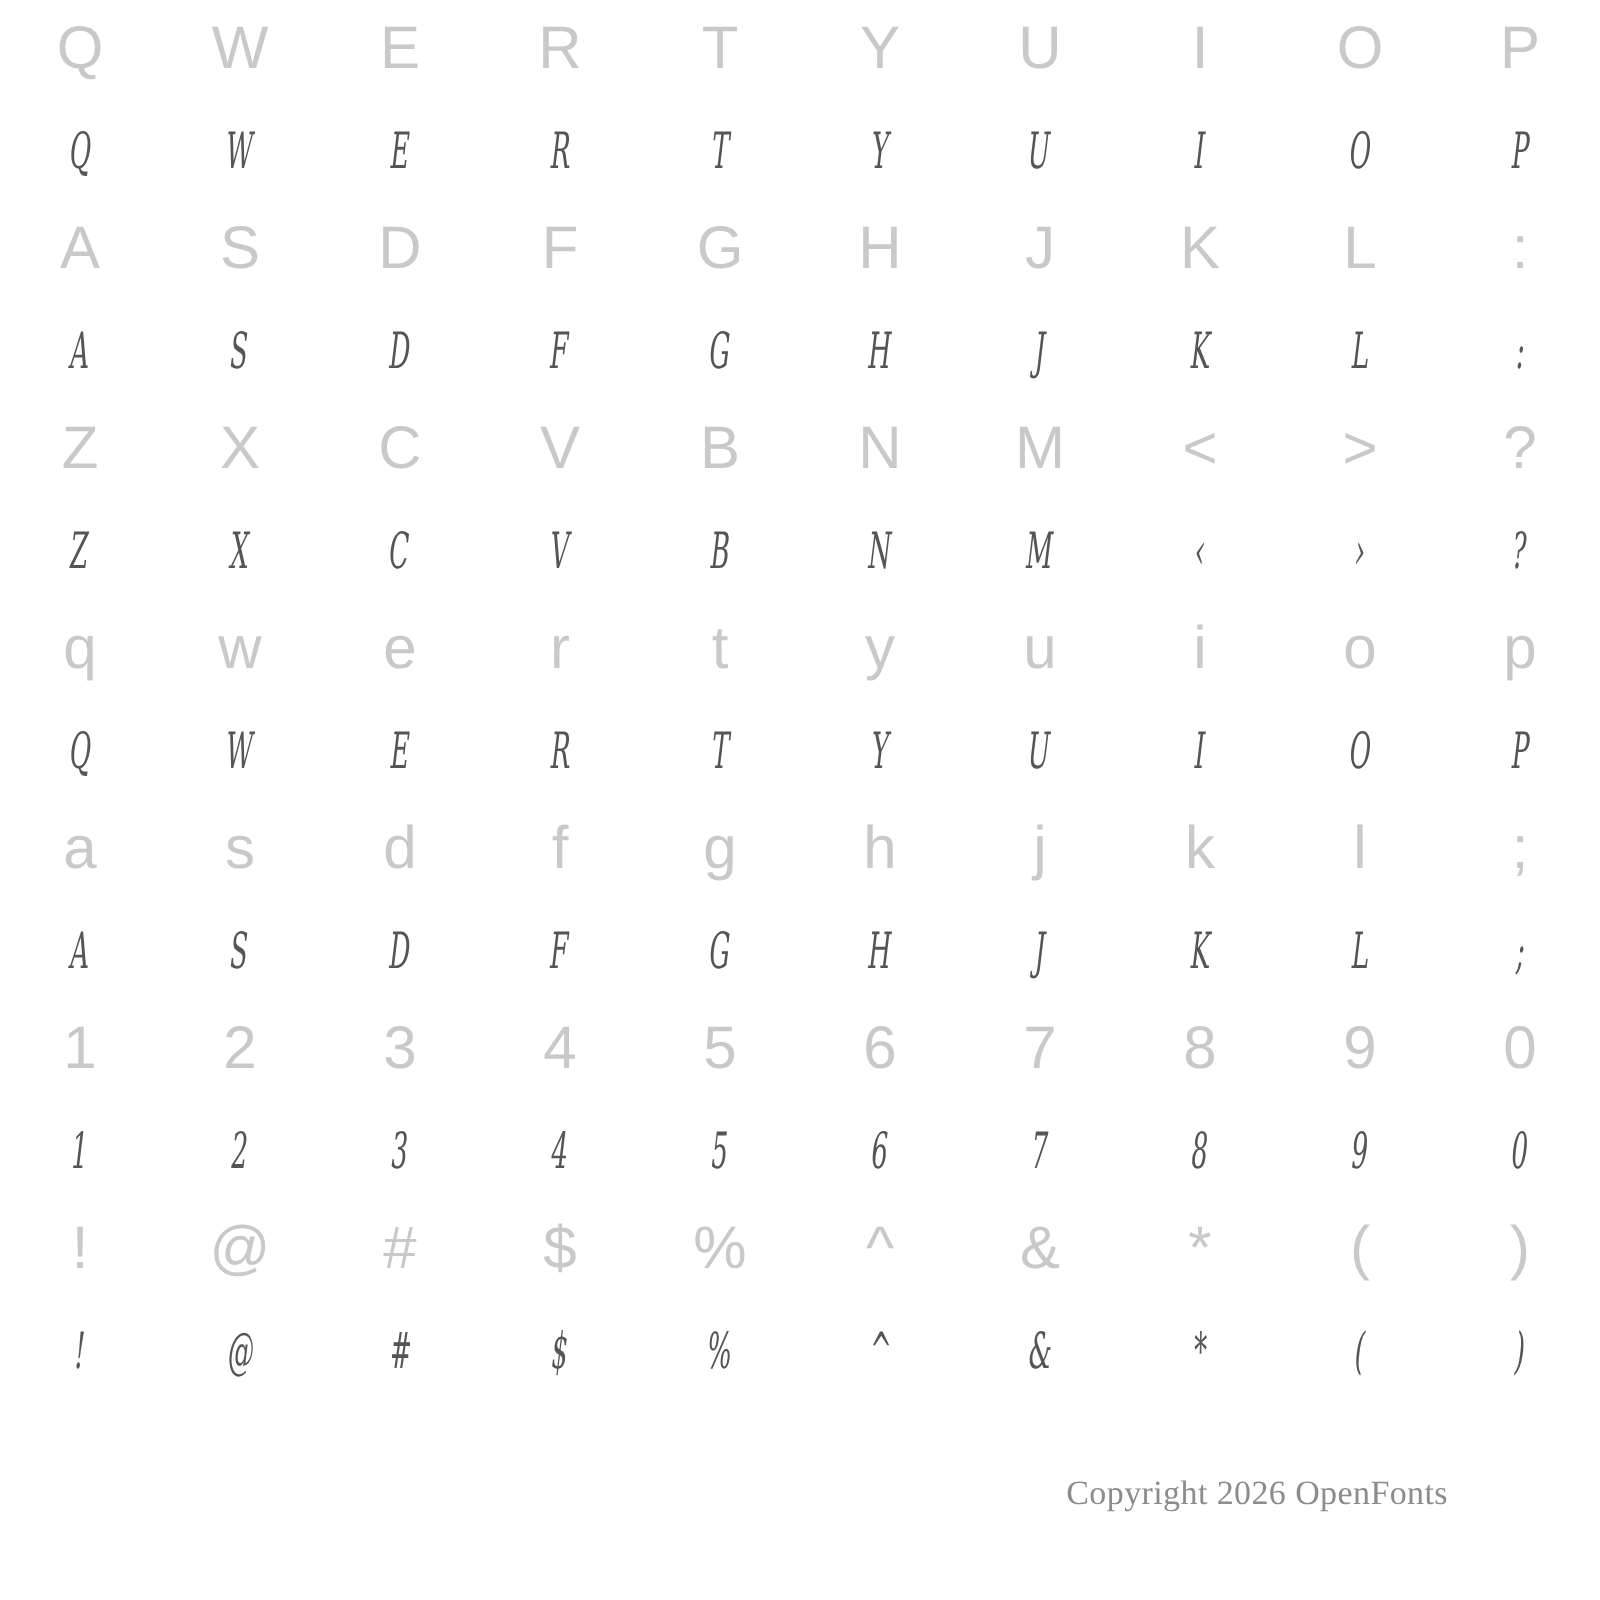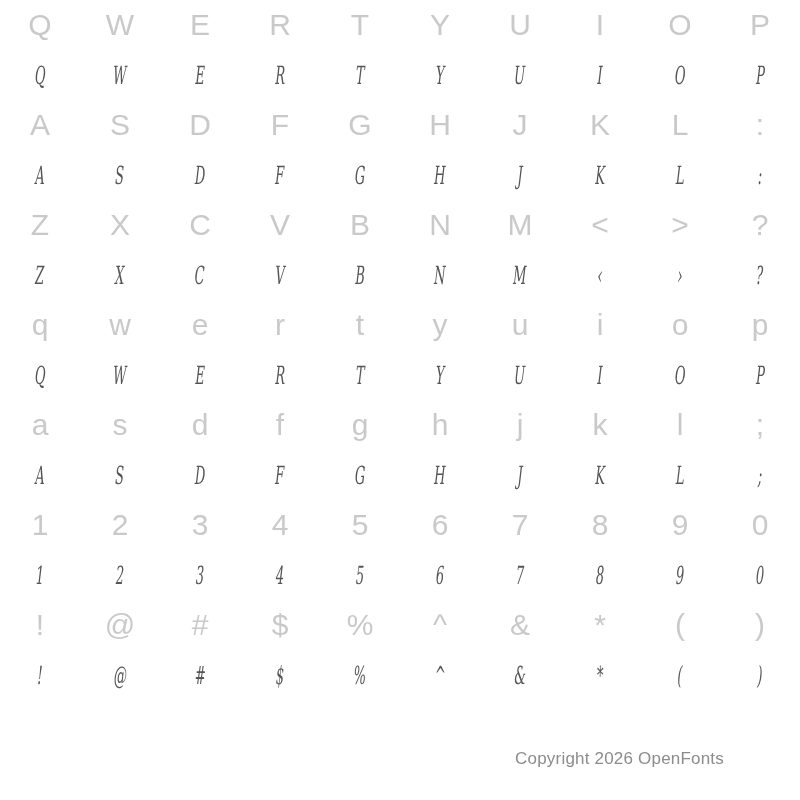--- a/index.html
+++ b/index.html
@@ -59,23 +59,23 @@
     font-style: italic;
     font-size: 25px;
     font-weight: 300;
     transform: scaleX(0.52) skewX(-2deg);
     transform-origin: center center;
     white-space: nowrap;
   }
   .footer {
     position: absolute;
     right: 76px;
-    bottom: 31px;
+    bottom: 43px;
     color: #8c8c8c;
-    font-family: Liberation Sans, sans-serif;
+    font-family: Liberation Serif, serif;
     font-size: 17px;
     letter-spacing: 0.2px;
     white-space: nowrap;
   }
 </style>
 </head>
 <body>
 
 <div id="sheet">
   <div class="grid" id="glyph-grid">

